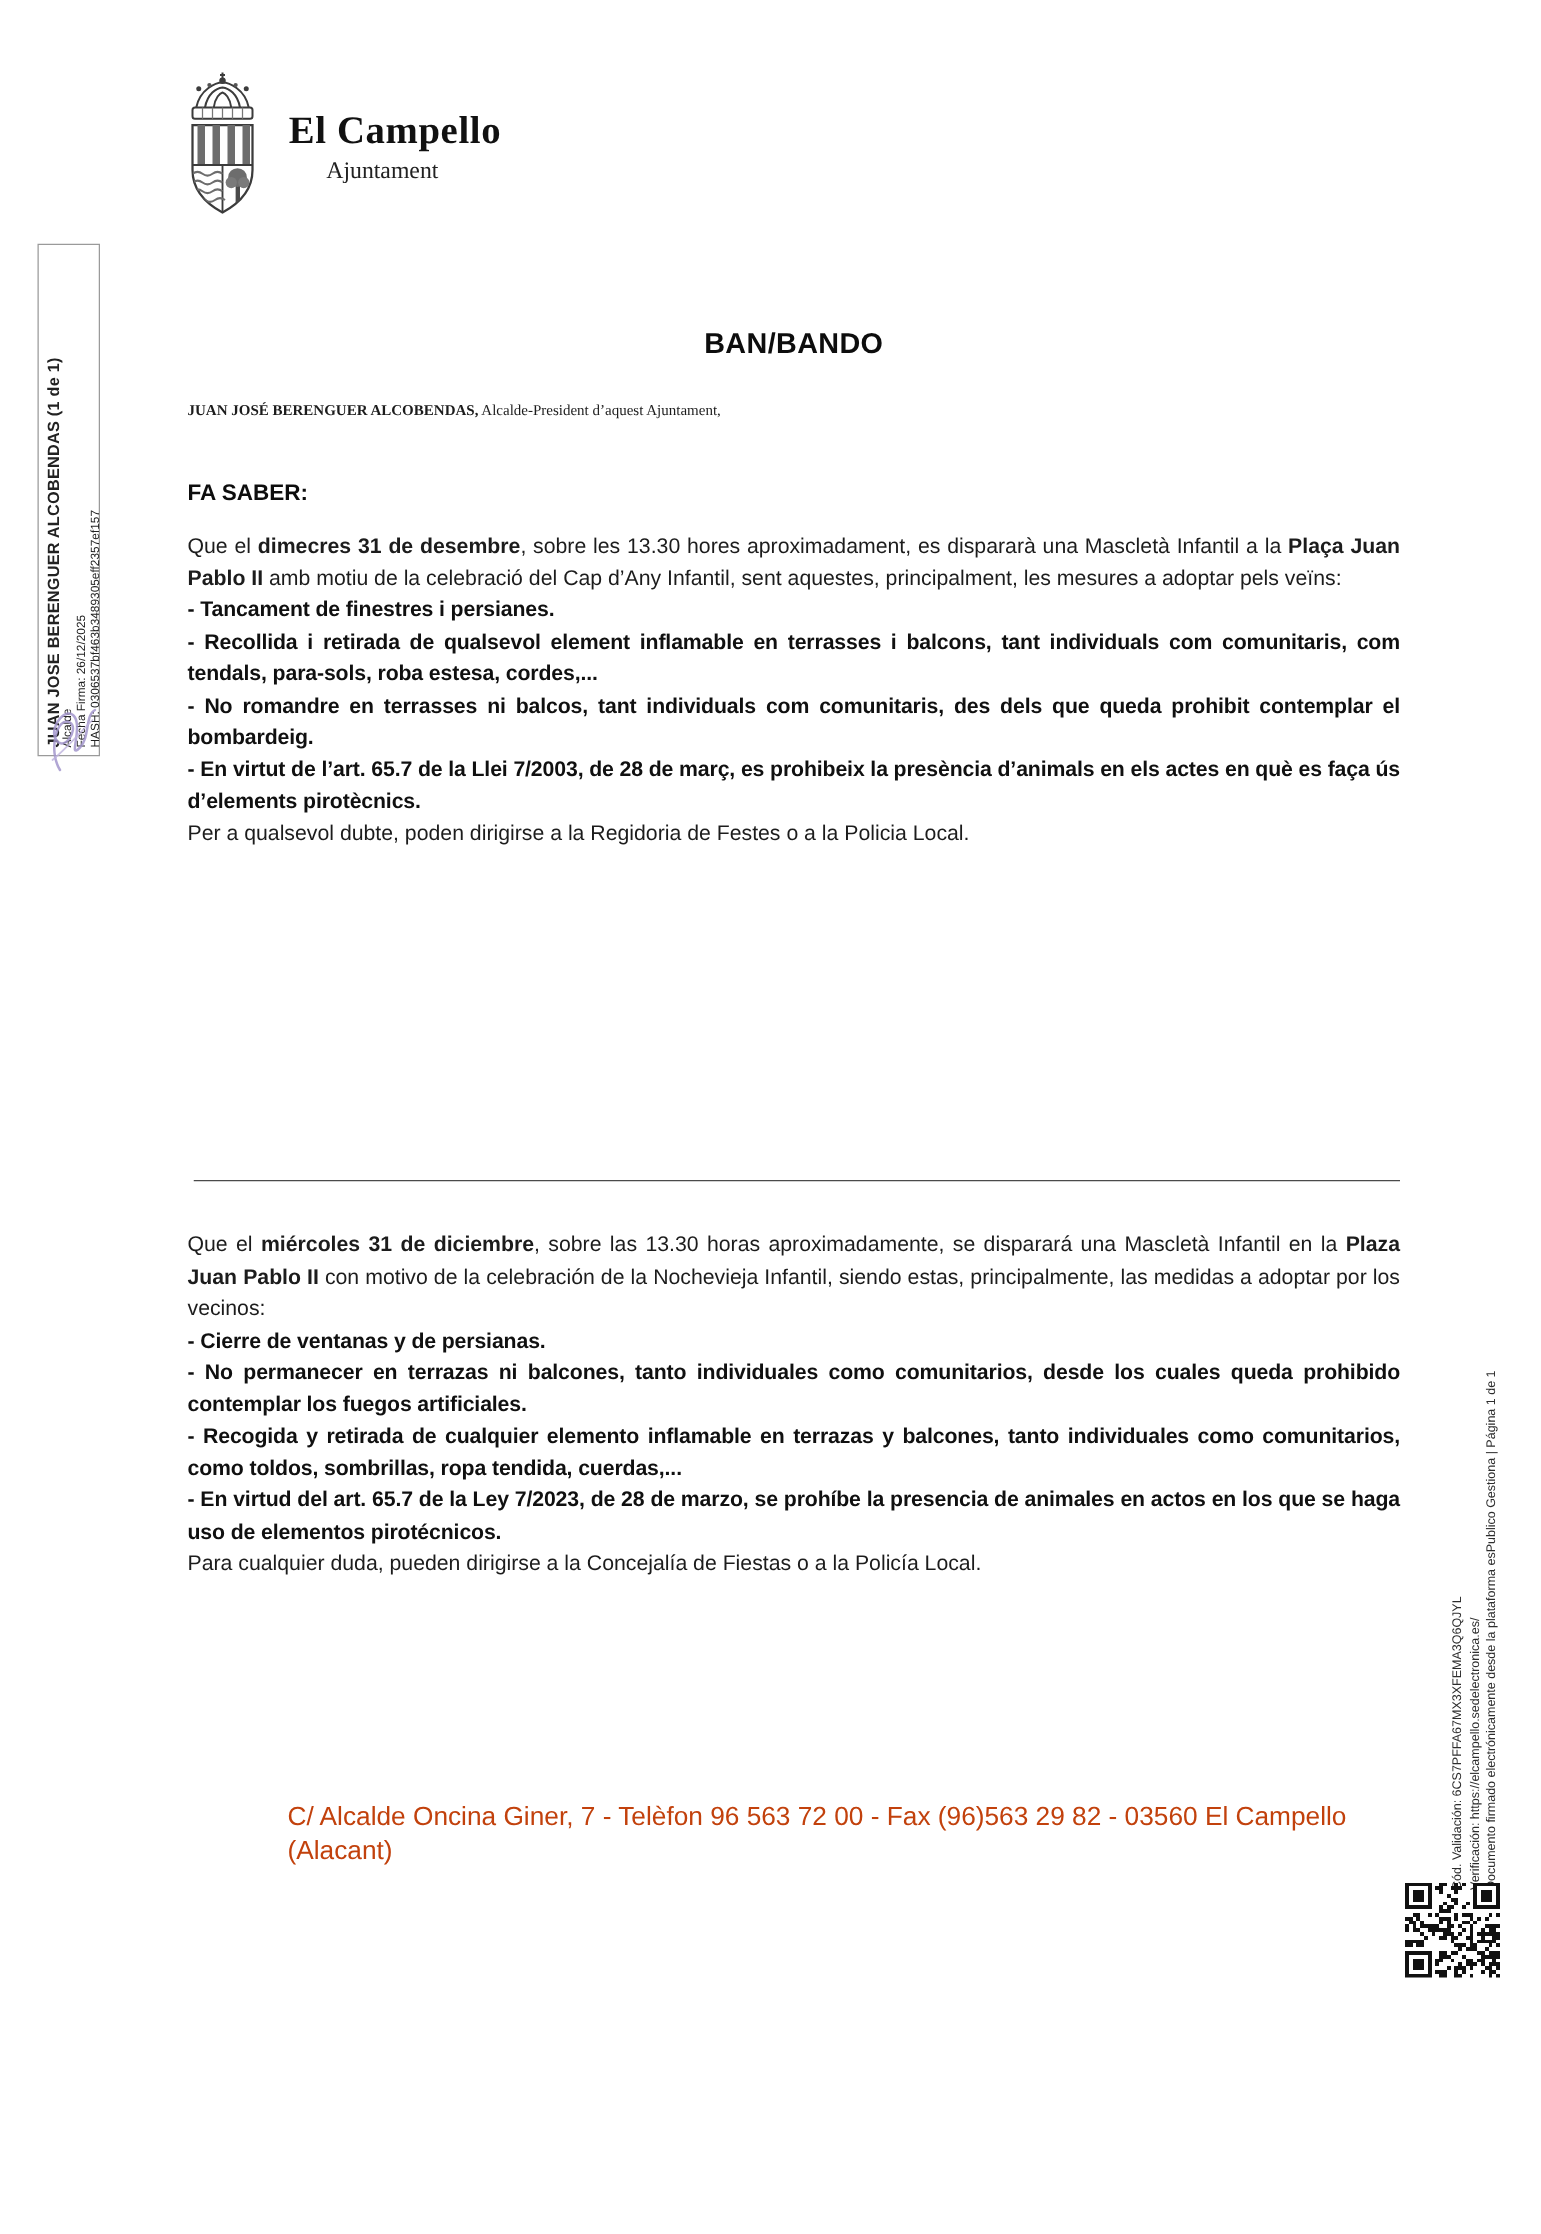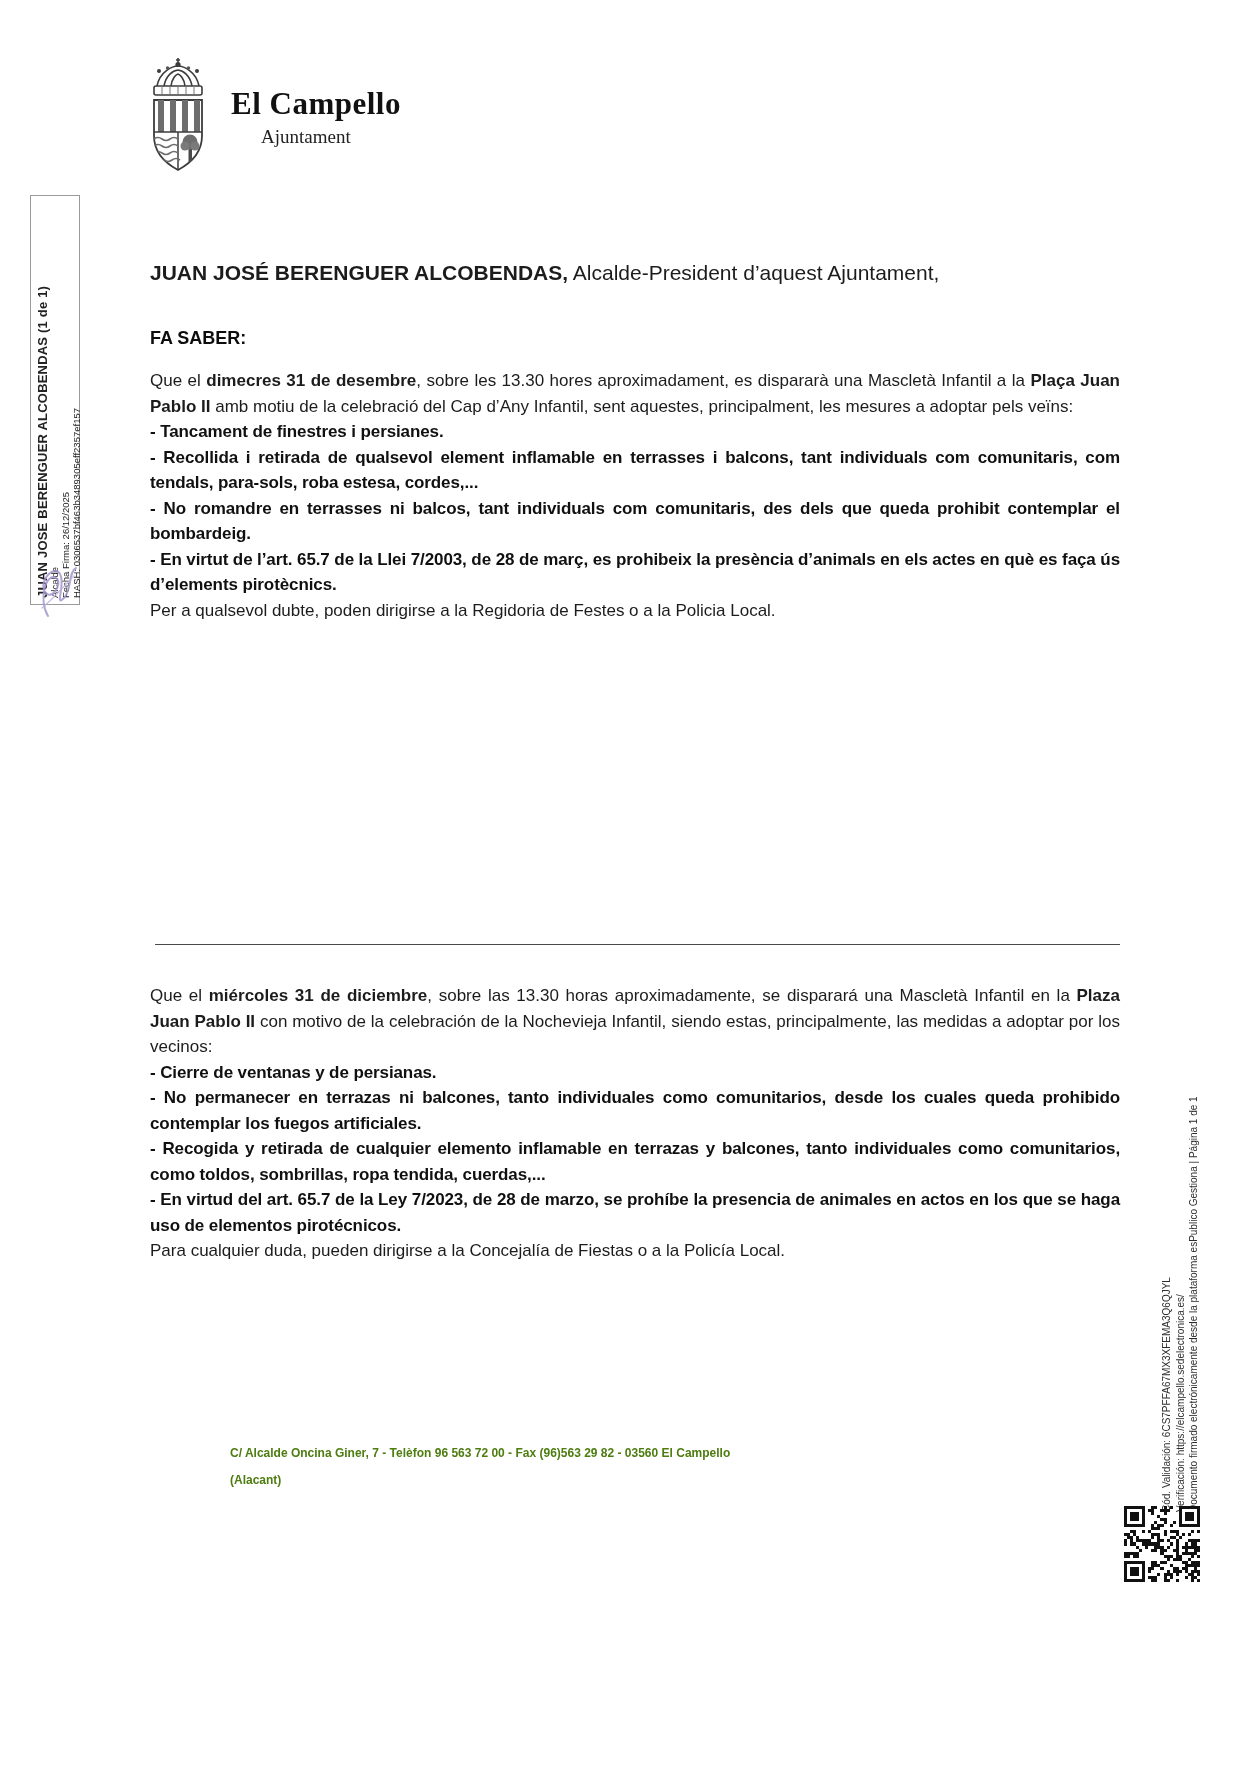--- a/index.html
+++ b/index.html
@@ -25,34 +25,34 @@
     width:400px;white-space:normal;color:#222;
   }
   .sig-rot .l1{font-size:13px;font-weight:bold;line-height:13px;letter-spacing:0.2px;white-space:nowrap;}
   .sig-rot .ln{font-size:9.5px;line-height:11px;white-space:nowrap;}
   .signature{position:absolute;left:30px;top:538px;width:60px;height:92px;}
   
   .content{position:absolute;left:150px;width:970px;}
   .content-ca{top:260px;}
   .content-es{top:983px;}
   .doc-title{font-size:23px;font-weight:bold;text-align:center;line-height:28px;margin:0 0 28px 0;color:#0d0d0d;letter-spacing:0.3px;}
-  .intro{font-size:21px;line-height:25px;margin:0 0 42px 0;}
+  .intro{font-size:12px;line-height:25px;margin:0 0 42px 0;font-family:Liberation Serif, serif;}
   .saber{font-size:18px;font-weight:bold;text-align:left;line-height:22px;margin:0;color:#0d0d0d;}
   .saber-ca{margin-bottom:19px;}
   .saber-es{margin-bottom:32px;}
   p.para{font-size:17px;line-height:25.5px;text-align:justify;margin:0;color:#1c1c1c;}
   p.bold{font-weight:bold;color:#101010;letter-spacing:-0.1px;}
   .b{font-weight:bold;}
   .u{}
   .mb10{margin-bottom:10px;} .mb14{margin-bottom:14px;} .mb16{margin-bottom:16px;}
   .mb17{margin-bottom:17px;} .mb18{margin-bottom:18px;} .mb20{margin-bottom:20px;}
   .mb34{margin-bottom:34px;}
   .divider{position:absolute;left:155px;top:944px;width:965px;border-top:1.5px solid #4a4a4a;height:0;}
   
-  .footer{position:absolute;left:230px;top:1440px;font-size:12px;line-height:27px;color:#4d7c0f;font-weight:bold;}
+  .footer{position:absolute;left:230px;top:1440px;font-size:21px;line-height:27px;color:#c2410c;}
   
   .margin-rot{
     position:absolute;left:1160px;top:1512px;
     transform:rotate(-90deg);transform-origin:0 0;
     color:#2d2d2d;
   }
   .margin-rot .ml{font-size:10px;line-height:13.5px;white-space:nowrap;}
   .qr{position:absolute;left:1124px;top:1506px;width:76px;height:76px;}
   .qr svg{display:block;}
 </style>
@@ -121,20 +121,21 @@
   </div>
   <div class="signature">
     <svg width="60" height="92" viewBox="0 0 60 92">
       <g fill="none" stroke="#a success89bd0" stroke-width="0">)</g>
       <path d="M18 78 C8 62 16 34 26 40 C34 45 20 66 14 52 C10 42 24 26 30 36 C36 46 24 70 34 60 C42 52 38 34 46 30" fill="none" stroke="#a396cc" stroke-width="2" stroke-linecap="round" opacity="0.85"></path>
       <path d="M12 70 C24 60 34 48 44 38" fill="none" stroke="#beb3dd" stroke-width="1.4" stroke-linecap="round" opacity="0.8"></path>
     </svg>
   </div>
 
   <div class="content content-ca">
+    <h1 class="doc-title">BAN/BANDO</h1>
     <p class="intro"><span class="b">JUAN JOSÉ BERENGUER ALCOBENDAS,</span><span> Alcalde-President d’aquest Ajuntament,</span></p>
     <h2 class="saber saber-ca">FA SABER:</h2>
     <p class="para mb10"><span>Que el </span><span class="b">dimecres 31 de desembre</span><span>, sobre les 13.30 hores aproximadament, es dispararà una Mascletà Infantil a la </span><span class="b">Plaça Juan Pablo II</span><span> amb motiu de la celebració del </span><span class="u">Cap d’Any Infantil</span><span>, sent aquestes, principalment, les mesures a adoptar pels veïns:</span></p>
     <p class="para bold mb17">- Tancament de finestres i persianes.</p>
     <p class="para bold mb18">- Recollida i retirada de qualsevol element inflamable en terrasses i balcons, tant individuals com comunitaris, com tendals, para-sols, roba estesa, cordes,...</p>
     <p class="para bold mb10">- No romandre en terrasses ni balcos, tant individuals com comunitaris, des dels que queda prohibit contemplar el bombardeig.</p>
     <p class="para bold mb14"><span>- En virtut de l’art. 65.7 de la Llei 7/2003, de 28 de març, </span><span class="u">es prohibeix</span><span> la presència d’animals en els actes en què es faça ús d’elements pirotècnics.</span></p>
     <p class="para">Per a qualsevol dubte, poden dirigirse a la Regidoria de Festes o a la Policia Local.</p>
   </div>
 

